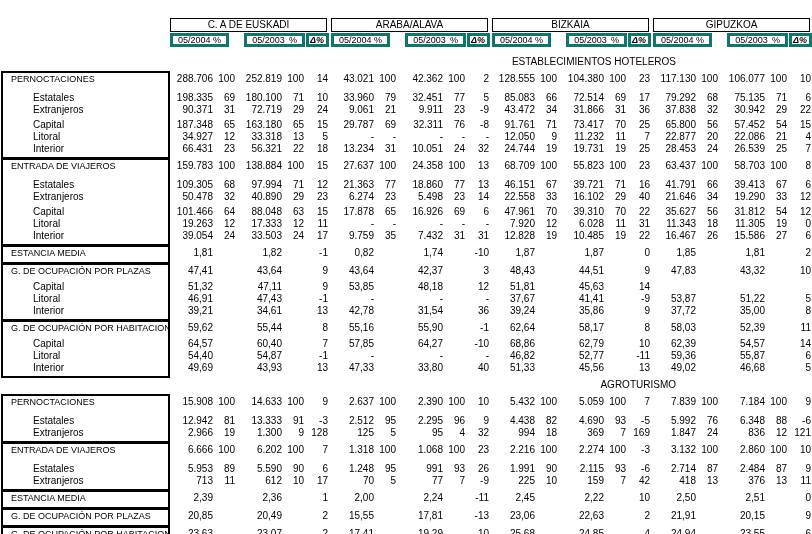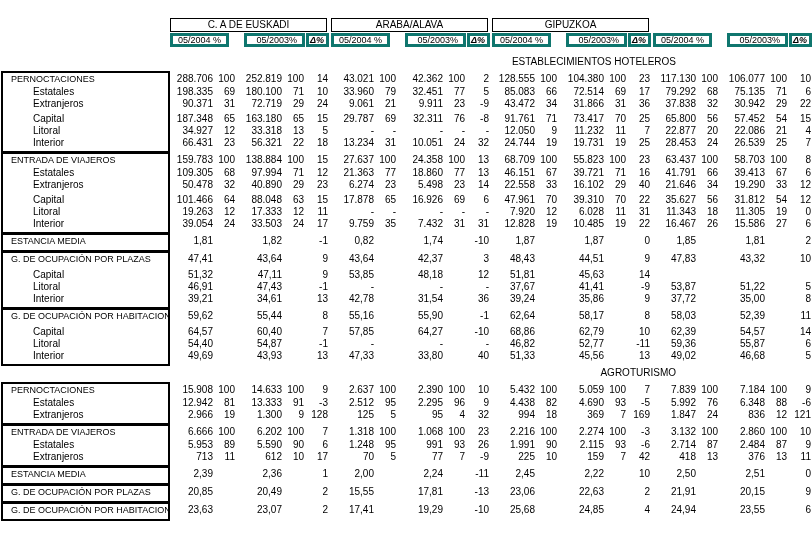--- a/index.html
+++ b/index.html
@@ -9,36 +9,36 @@
 
   
   .hrow { display: flex; margin-left: 168px; }
   .hrow2 { margin-top: 1px; }
   .hgroup { width: 161px; display: flex; flex: 0 0 161px; }
   .rname { flex: 1; margin: 0 2px; border: 1px solid #000; height: 14px;
            font-size: 10px; line-height: 12px; text-align: center; white-space: nowrap; overflow: hidden; }
   .sbox { border: 3px solid #0f766e; height: 14px; display: flex; align-items: center;
           justify-content: space-between; padding: 0 5px; font-size: 9px; white-space: nowrap; }
   .sbox.b1 { width: 65px; margin-left: 2px; }
-  .sbox.b2 { width: 67px; margin-left: 15px; justify-content: flex-end; }
+  .sbox.b2 { width: 67px; margin-left: 15px; }
   .sbox.b3 { width: 23px; margin-left: 1px; justify-content: flex-end; padding: 0 2px;
              font-weight: bold; font-style: italic; font-size: 9px; }
 
   
   .section-title { font-size: 10px; padding-left: 4px; height: 13px; line-height: 13px;
                    margin: 8px 0 3px; white-space: nowrap; text-align: right; }
   .section-title.agro { margin-top: 4px; }
   .block { position: relative; padding: 1px 0; margin-bottom: 3px; }
   .block::before { content: ""; position: absolute; left: 1px; top: 0; height: 100%;
                    width: 165px; border: 2px solid #000; pointer-events: none; }
 
   
   .row { display: flex; align-items: center; height: 12px; position: relative; }
   .row.hdr { height: 13px; }
-  .row.gap-lg { }
+  .row.gap-lg { margin-top: 6px; }
   .row.gap-sm { margin-top: 3px; }
   .lbl { width: 168px; flex: 0 0 168px; font-size: 9px; padding-left: 11px;
          white-space: nowrap; overflow: hidden; }
   .row.sub .lbl { padding-left: 33px; font-size: 10px; }
   .grp { width: 161px; flex: 0 0 161px; display: flex; }
   .cell { font-size: 10px; text-align: right; white-space: nowrap; }
   .c0 { width: 45px; } .c1 { width: 22px; } .c2 { width: 47px; }
   .c3 { width: 22px; } .c4 { width: 25px; padding-right: 1px; }
 </style>
 </head>
@@ -46,20 +46,23 @@
 
 <div class="table">
   <div class="hrow" id="region-row">
       <div class="hgroup">
         <div class="rname">C. A DE EUSKADI</div>
       </div>
       <div class="hgroup">
         <div class="rname">ARABA/ALAVA</div>
       </div>
       <div class="hgroup">
+        <div class="rname">BIZKAIA</div>
+      </div>
+      <div class="hgroup">
         <div class="rname">GIPUZKOA</div>
       </div>
     </div>
   <div class="hrow hrow2" id="subcol-row">
       <div class="hgroup">
         <div class="sbox b1">
           <span>05/2004</span>
           <span>%</span>
         </div>
         <div class="sbox b2">

